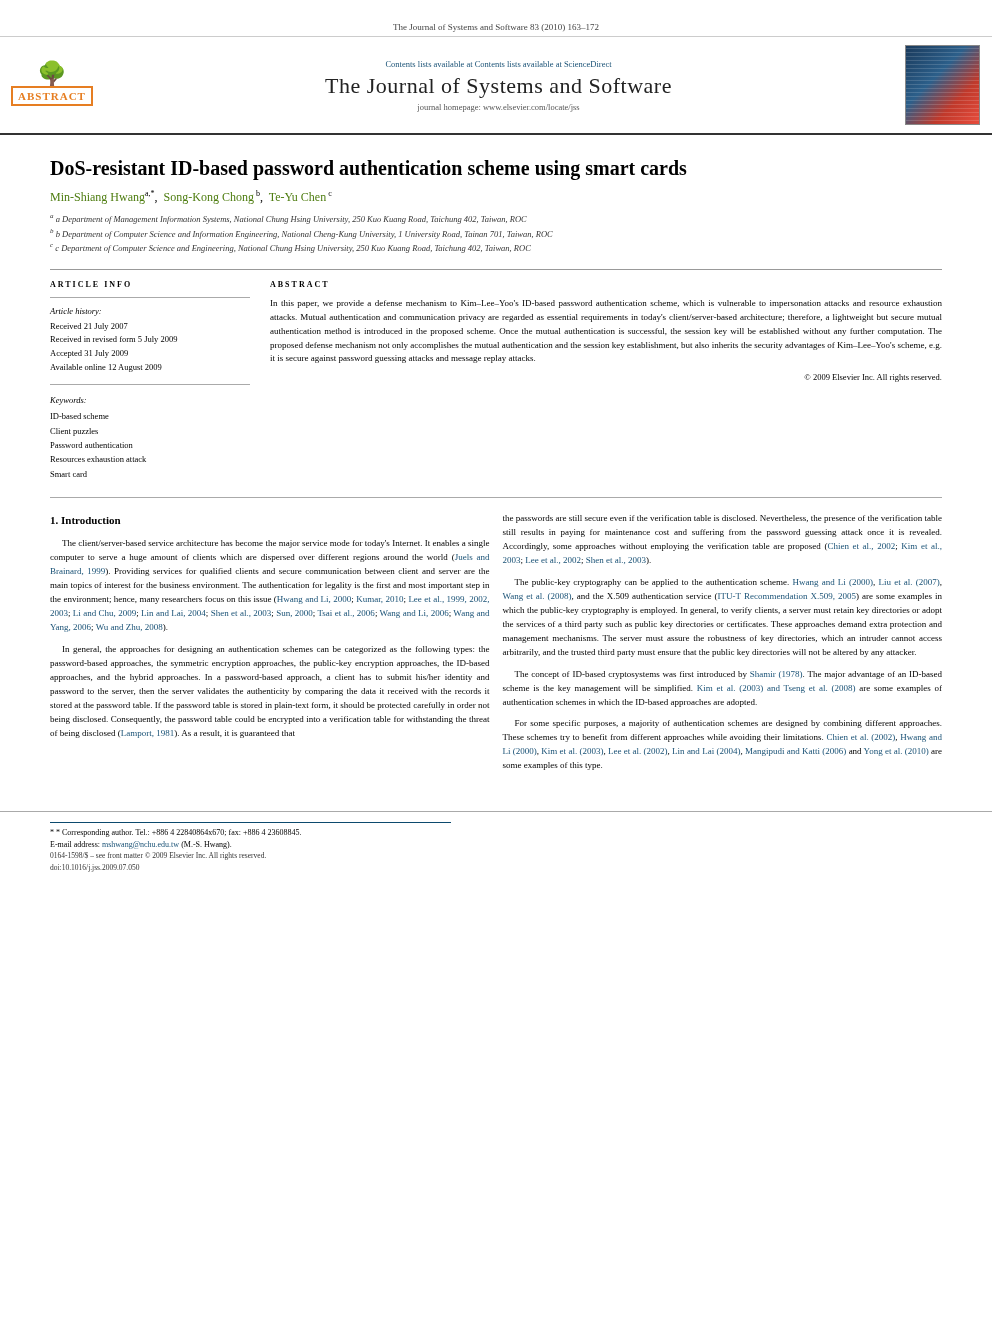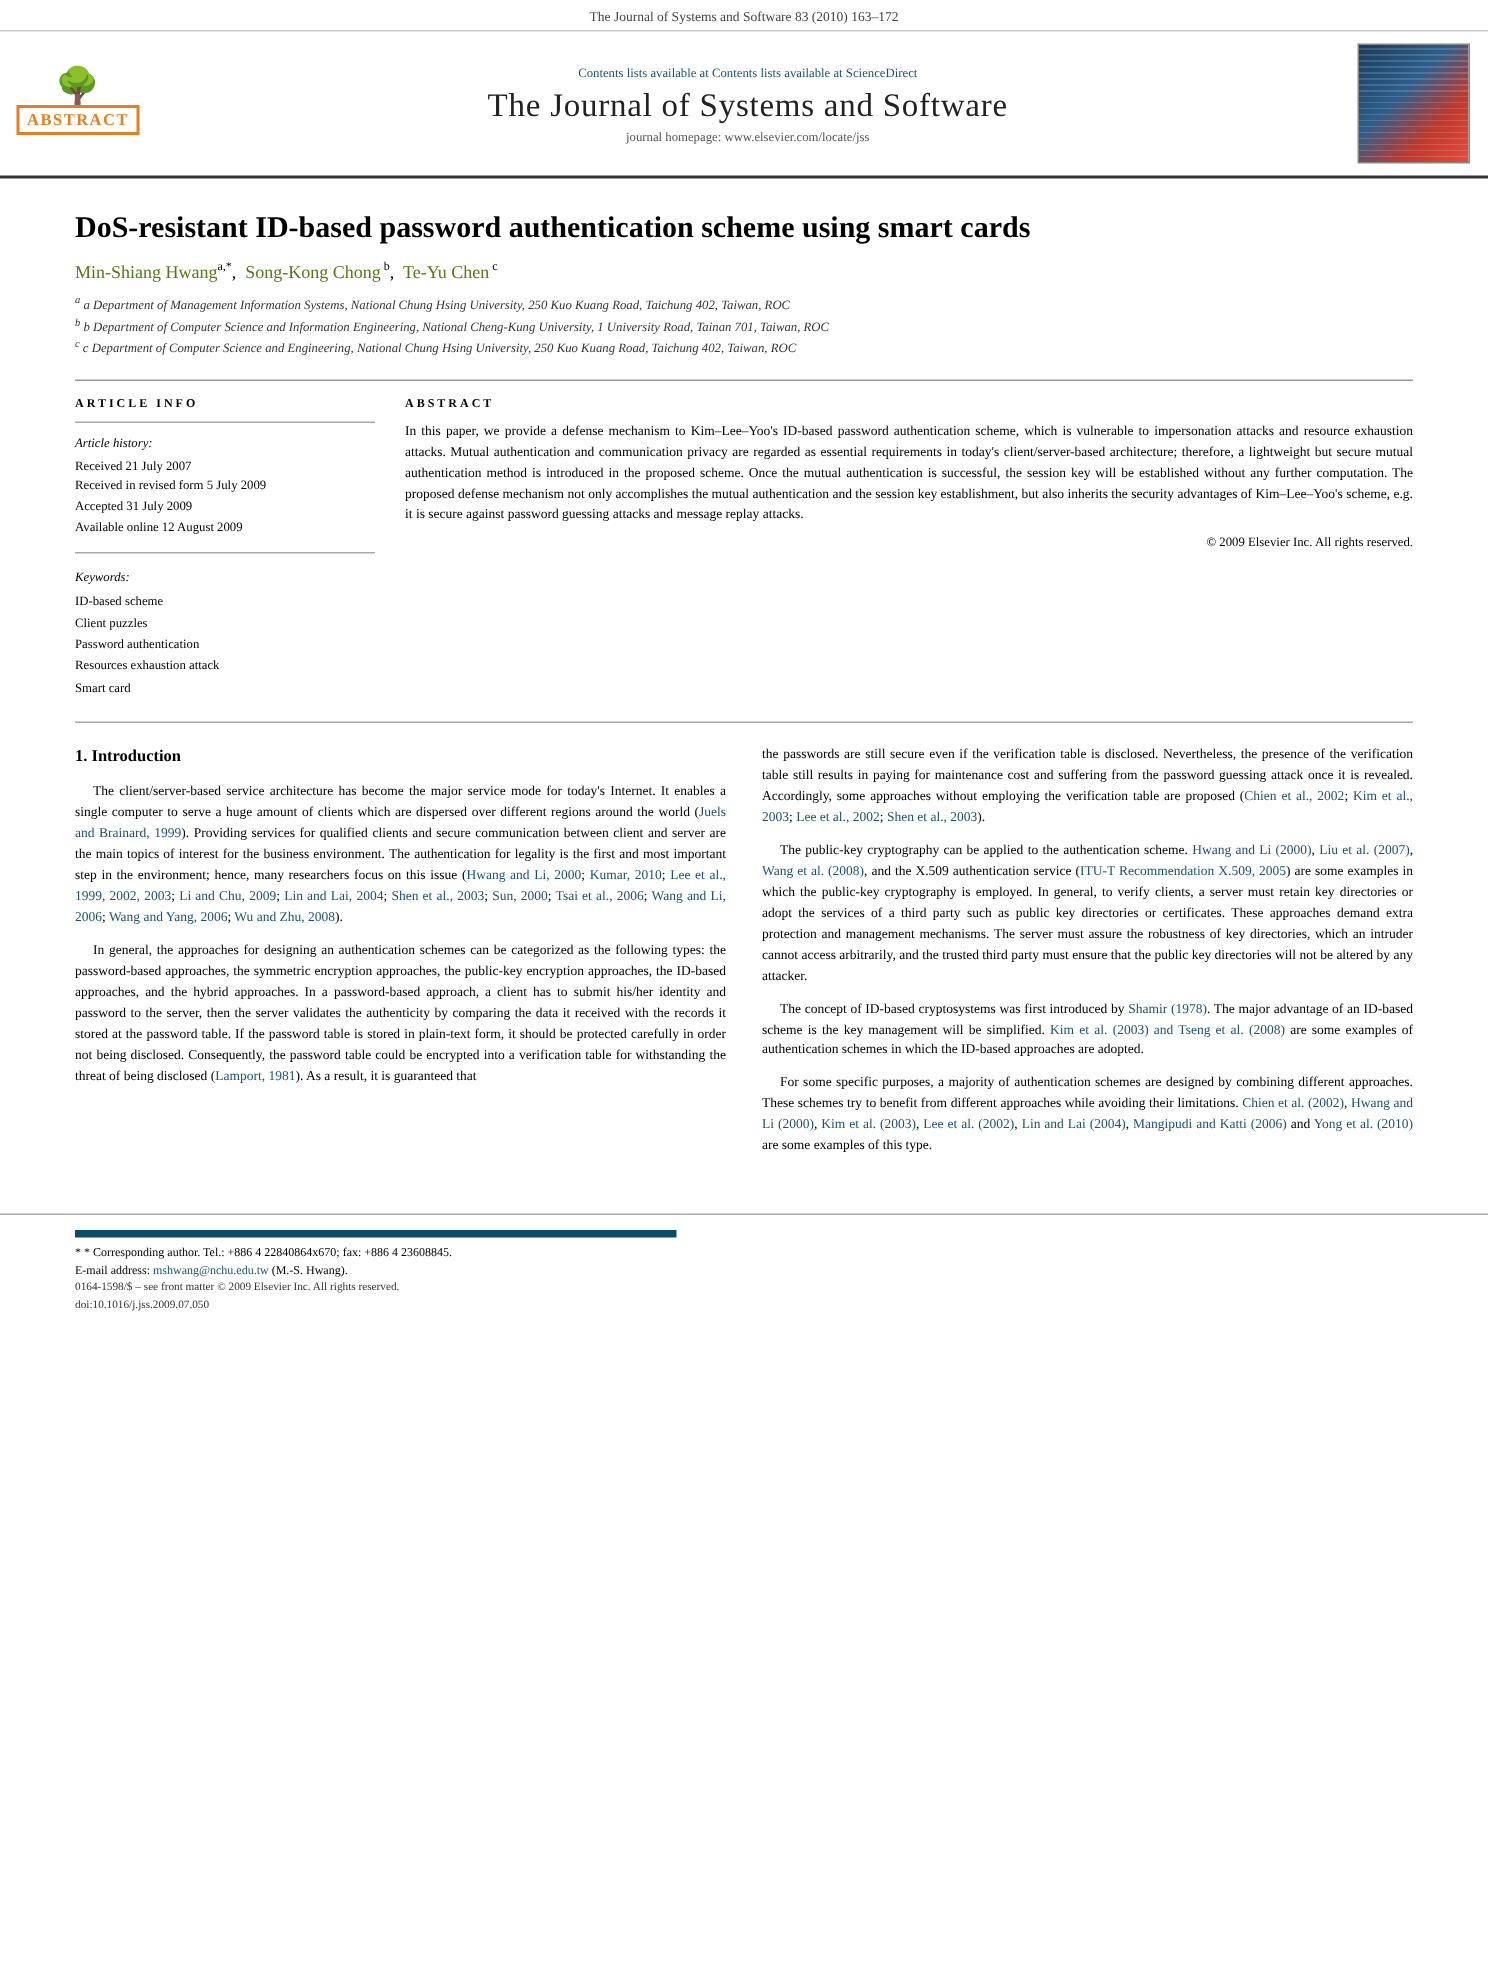--- a/index.html
+++ b/index.html
@@ -10,21 +10,21 @@
       color: #000;
       width: 992px;
       min-height: 1323px;
     }
 
     
     .top-bar {
       text-align: center;
       font-size: 9px;
       color: #444;
-      padding: 6px 0 4px;
+      padding: 22px 0 4px;
       border-bottom: 1px solid #ccc;
     }
 
     
     .journal-header {
       display: flex;
       align-items: center;
       justify-content: space-between;
       padding: 8px 12px;
       border-bottom: 2px solid #333;
@@ -197,21 +197,21 @@
     .copyright-line {
       font-size: 8.5px;
       color: #000;
       text-align: right;
       margin-top: 6px;
     }
 
     
     .body-columns {
       display: flex;
-      gap: 24px;
+      gap: 13px;
       border-top: 1px solid #aaa;
       padding-top: 14px;
     }
     .body-col {
       flex: 1;
       font-size: 9px;
       line-height: 1.55;
       color: #000;
       text-align: justify;
     }
@@ -245,21 +245,21 @@
     .footer-note {
       font-size: 7.5px;
       color: #333;
       margin-bottom: 3px;
     }
     .footnote-section {
       font-size: 8px;
       color: #000;
       line-height: 1.5;
       margin-top: 4px;
-      border-top: 5px solid #0c4a6e;
+      border-top: 1px solid #0c4a6e;
       padding-top: 4px;
       width: 45%;
     }
 
     .divider-line {
       border: none;
       border-top: 1px solid #aaa;
       margin: 8px 0;
     }
   </style>

